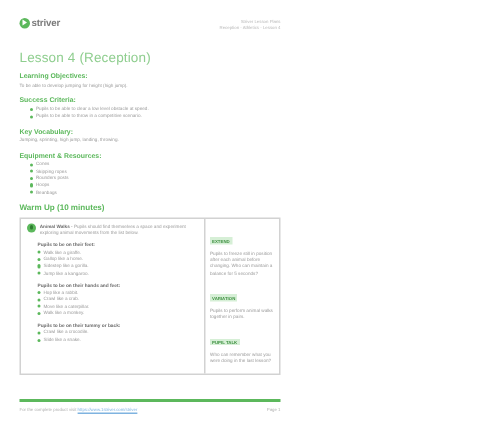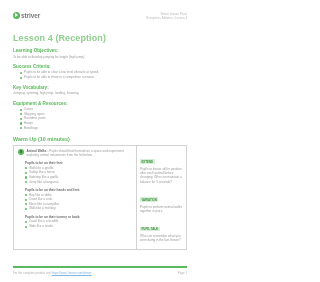--- a/index.html
+++ b/index.html
@@ -37,21 +37,21 @@
   }
   .doc-meta {
     position: absolute; right: 0; top: 0;
     text-align: right; color: #b8b8b8;
     font-size: 2.9px; line-height: 4.4px;
   }
 
   
   .lesson-title {
     margin-top: 5px;
-    font-size: 9px; font-weight: bold;
+    font-size: 9px; font-weight: normal;
     color: #8fce8f;
     letter-spacing: 0.1px;
   }
 
   
   .section { margin-top: 5px; }
   .section-heading {
     font-size: 4.6px; font-weight: bold; color: #5cb85c;
     margin-bottom: 1.6px;
   }

